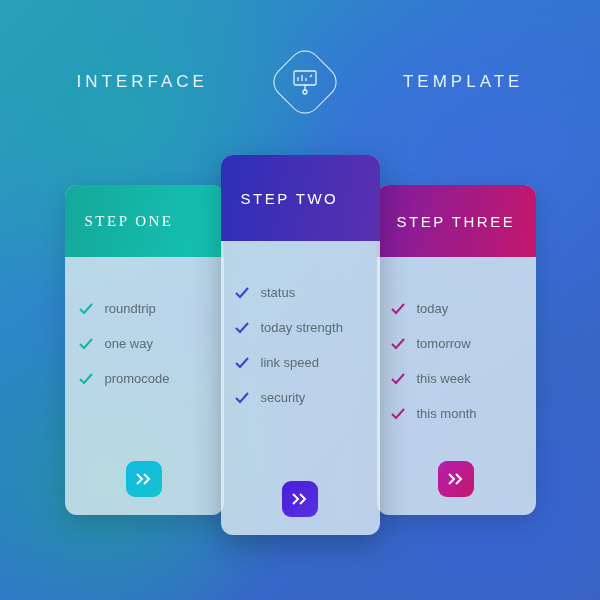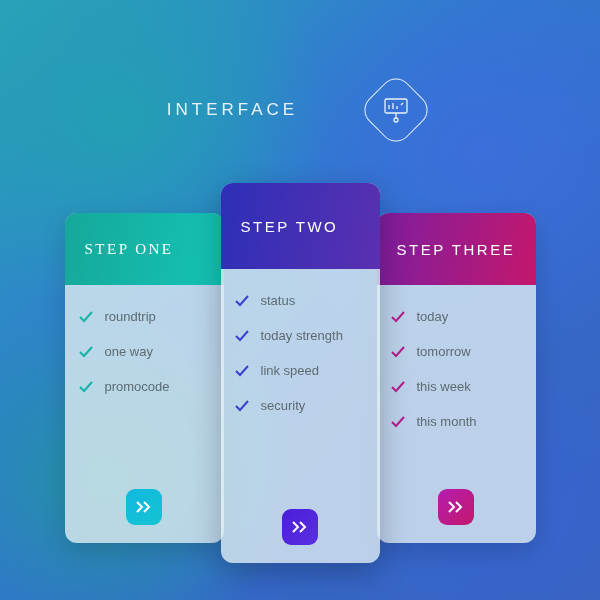--- a/index.html
+++ b/index.html
@@ -14,21 +14,21 @@
       radial-gradient(ellipse 320px 300px at 18% 80%, rgba(35,150,160,0.9), transparent 60%),
       radial-gradient(ellipse 340px 300px at 85% 85%, rgba(55,100,210,0.85), transparent 60%),
       linear-gradient(135deg, #2aa3b8 0%, #2f7bcf 40%, #3568c9 70%, #3b63bd 100%);
   }
 
   .header {
     display: flex;
     align-items: center;
     justify-content: center;
     gap: 60px;
-    padding-top: 72px;
+    padding-top: 44px;
     color: #e9f2f8;
   }
   .header-word {
     font-size: 17px;
     letter-spacing: 4px;
     font-weight: 300;
   }
 
   .logo-wrap {
     width: 75px;
@@ -93,21 +93,21 @@
     font-weight: 300;
   }
   .card.mid .card-head { height: 86px; }
 
   .head-one   { background: linear-gradient(100deg, #15a89a 0%, #14c4b5 100%); font-family: Liberation Serif, serif; }
   .head-two   { background: linear-gradient(100deg, #2d2fb8 0%, #5a30b0 100%); }
   .head-three { background: linear-gradient(100deg, #7d1ea0 0%, #c4176c 100%); text-align: center; }
 
   .items {
     flex: 1;
-    padding: 14px 14px 0 14px;
+    padding: 34px 14px 0 14px;
   }
   .item {
     display: flex;
     align-items: center;
     gap: 12px;
     padding: 10px 0;
     color: #5d6b72;
     font-size: 13px;
   }
   .check {
@@ -149,20 +149,21 @@
           <line x1="11" y1="12" x2="11" y2="6" stroke="#e9f2f8" stroke-width="1.3"></line>
           <line x1="15" y1="12" x2="15" y2="9" stroke="#e9f2f8" stroke-width="1.3"></line>
           <line x1="19" y1="8" x2="21" y2="6" stroke="#e9f2f8" stroke-width="1.3"></line>
           <line x1="14" y1="16" x2="14" y2="22" stroke="#e9f2f8" stroke-width="1.3"></line>
           <circle cx="14" cy="23" r="2" fill="none" stroke="#e9f2f8" stroke-width="1.3"></circle>
         </svg>
       </div>
     </div>
   </div>
 
+  <div class="header-word">TEMPLATE</div>
 </div>
 
 <div class="cards">
 
   <div class="card side">
     <div class="card-head head-one">STEP ONE</div>
     <div class="items">
       <div class="item">
         <svg class="check" viewBox="0 0 14 14">
             <polyline points="1,7 5,11 13,2" fill="none" stroke="#14b3a5" stroke-width="2"></polyline>

